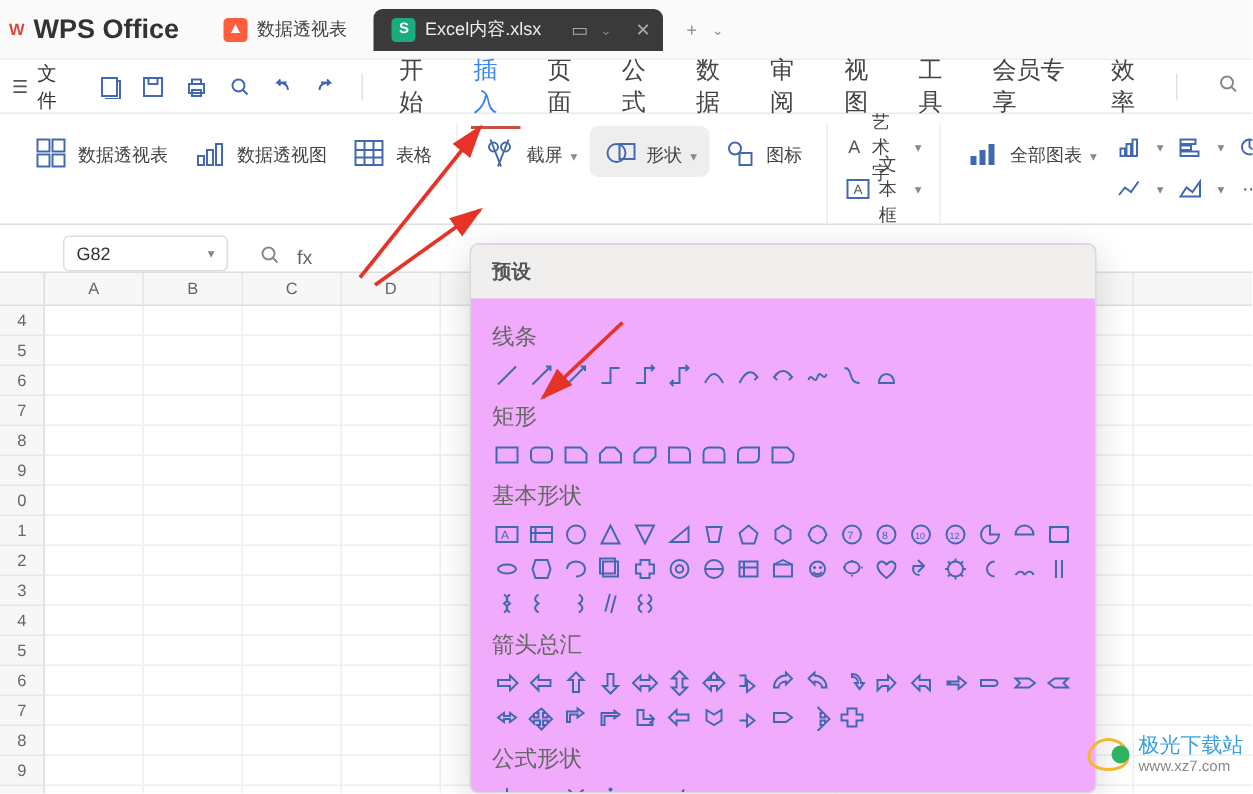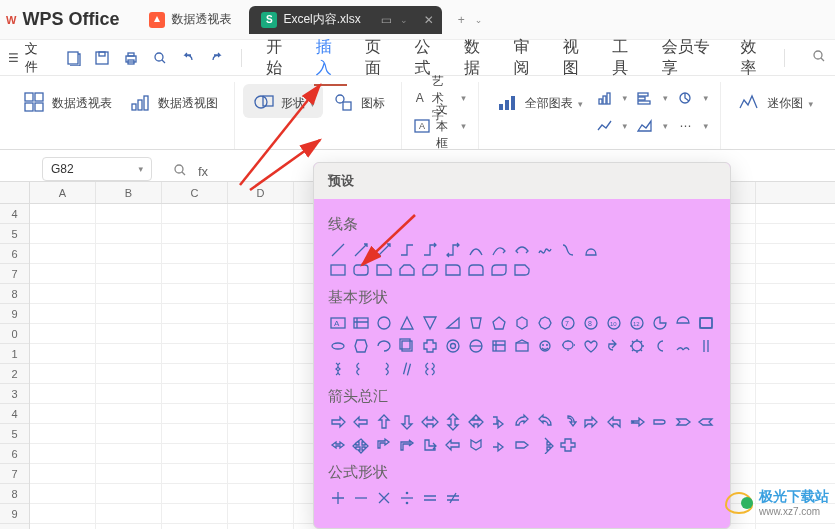--- a/index.html
+++ b/index.html
@@ -166,22 +166,41 @@
     <div class="rbtn">
       <span class="ic">
           <svg width="26" height="26">
             <rect x="4" y="14" width="4" height="6" class="ss"></rect>
             <rect x="10" y="10" width="4" height="10" class="ss"></rect>
             <rect x="16" y="6" width="4" height="14" class="ss"></rect>
           </svg>
         </span>
       <span class="lab">数据透视图</span>
     </div>
+    <div class="rbtn">
+      <span class="ic">
+          <svg width="26" height="26">
+            <rect x="3" y="4" width="18" height="16" class="ss"></rect>
+            <path d="M3 10h18M3 15h18M9 4v16M15 4v16" class="ss"></path>
+          </svg>
+        </span>
+      <span class="lab">表格</span>
+    </div>
   </div>
   <div class="rgrp">
+    <div class="rbtn">
+      <span class="ic">
+          <svg width="26" height="26">
+            <path d="M6 3l7 18M18 3l-7 18" class="ss"></path>
+            <circle cx="8" cy="8" r="3" class="ss"></circle>
+            <circle cx="16" cy="8" r="3" class="ss"></circle>
+          </svg>
+        </span>
+      <span class="lab"><span>截屏</span> <span class="dd">▾</span></span>
+    </div>
     <div class="rbtn active">
       <span class="ic">
           <svg width="26" height="26">
             <circle cx="10" cy="12" r="6" class="ss"></circle>
             <rect x="12" y="6" width="10" height="10" class="ss"></rect>
           </svg>
         </span>
       <span class="lab"><span>形状</span> <span class="dd">▾</span></span>
     </div>
     <div class="rbtn">
@@ -630,20 +649,21 @@
             <path class="ss" d="M4 4c6 0 2 10 10 10"></path>
           </svg>
         </span>
       <span class="shp">
           <svg width="18" height="18">
             <path class="ss" d="M4 14c0-8 10-8 10 0z"></path>
           </svg>
         </span>
     </div>
 
+    <div class="sp-secname">矩形</div>
     <div class="sp-row">
       <span class="shp">
           <svg width="18" height="18">
             <rect class="ss" x="2" y="4" width="14" height="10"></rect>
           </svg>
         </span>
       <span class="shp">
           <svg width="18" height="18">
             <rect class="ss" x="2" y="4" width="14" height="10" rx="3"></rect>
           </svg>
@@ -1091,16 +1111,16 @@
       </marker>
     </defs>
   <path d="M240 185 L320 85" stroke="#e53327" stroke-width="2.5" fill="none" marker-end="url(#ah)"></path>
   <path d="M250 190 L320 140" stroke="#e53327" stroke-width="2.5" fill="none" marker-end="url(#ah)"></path>
   <path d="M415 215 L362 265" stroke="#e53327" stroke-width="2.5" fill="none" marker-end="url(#ah)"></path>
 </svg>
 
 <div class="watermark">
   <span class="wm-badge"></span>
   <div>
-    <div style="font-weight:700">极光下载站</div>
+    <div style="font-weight:400">极光下载站</div>
     <div class="wm-sub">www.xz7.com</div>
   </div>
 </div>
 
 </body></html>

